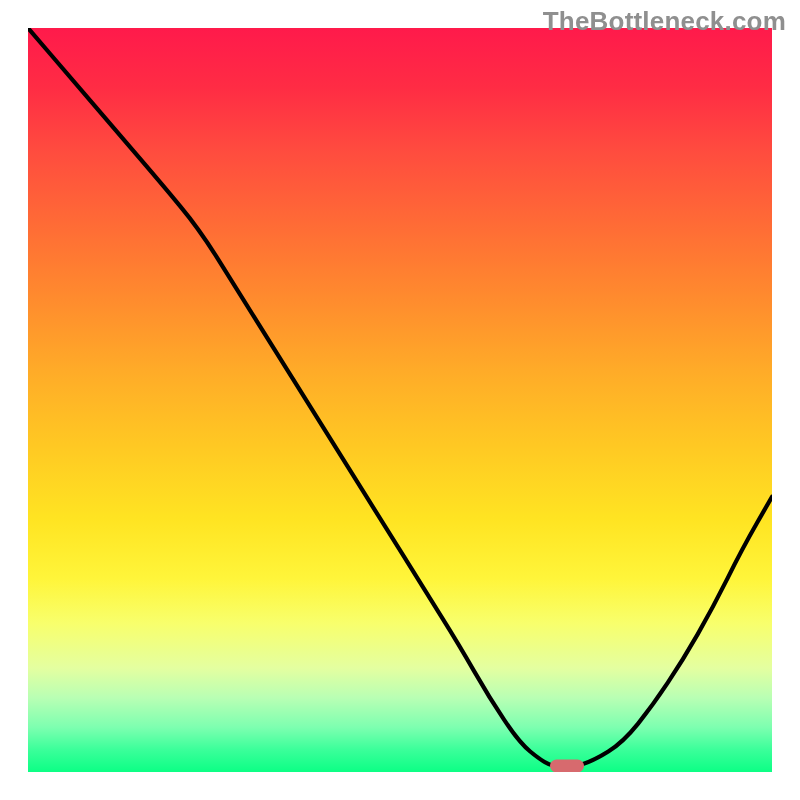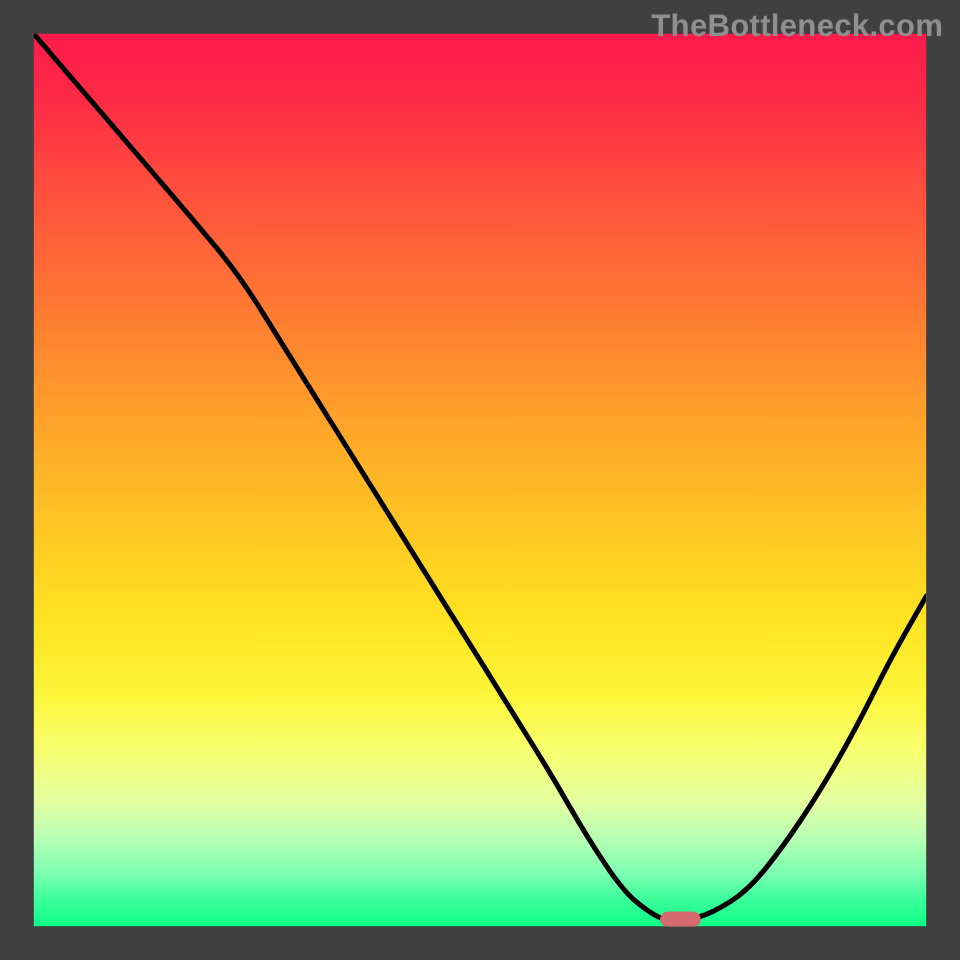--- a/index.html
+++ b/index.html
@@ -9,21 +9,21 @@
     height: 800px;
     background: #000;
     overflow: hidden;
   }
   .frame {
     position: absolute;
     left: 0;
     top: 0;
     width: 800px;
     height: 800px;
-    background: #404040;
+    background: #ffffff;
   }
   .watermark {
     position: absolute;
     top: 6px;
     right: 14px;
     font-family: Arial, Helvetica, sans-serif;
     font-size: 26px;
     font-weight: 600;
     color: #8f8f8f;
     letter-spacing: 0.2px;

